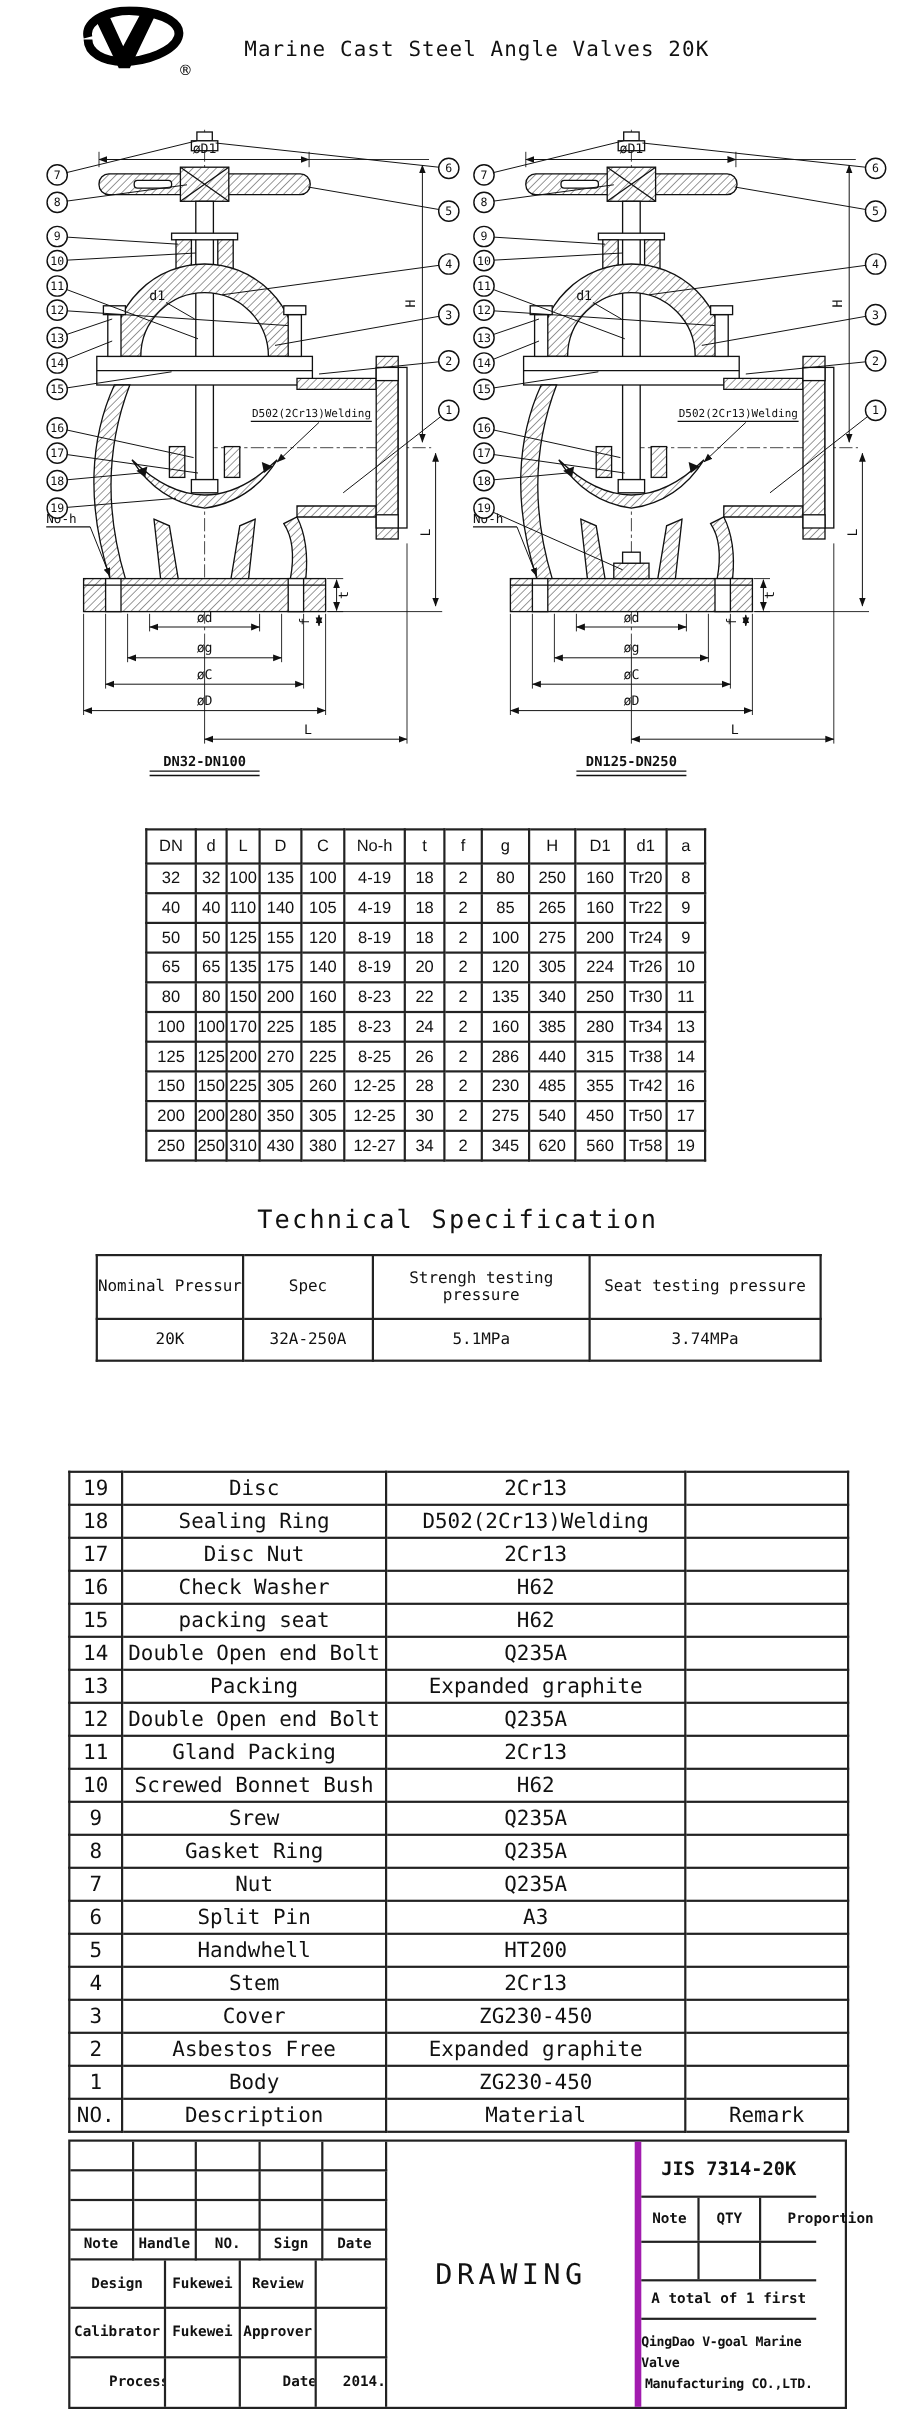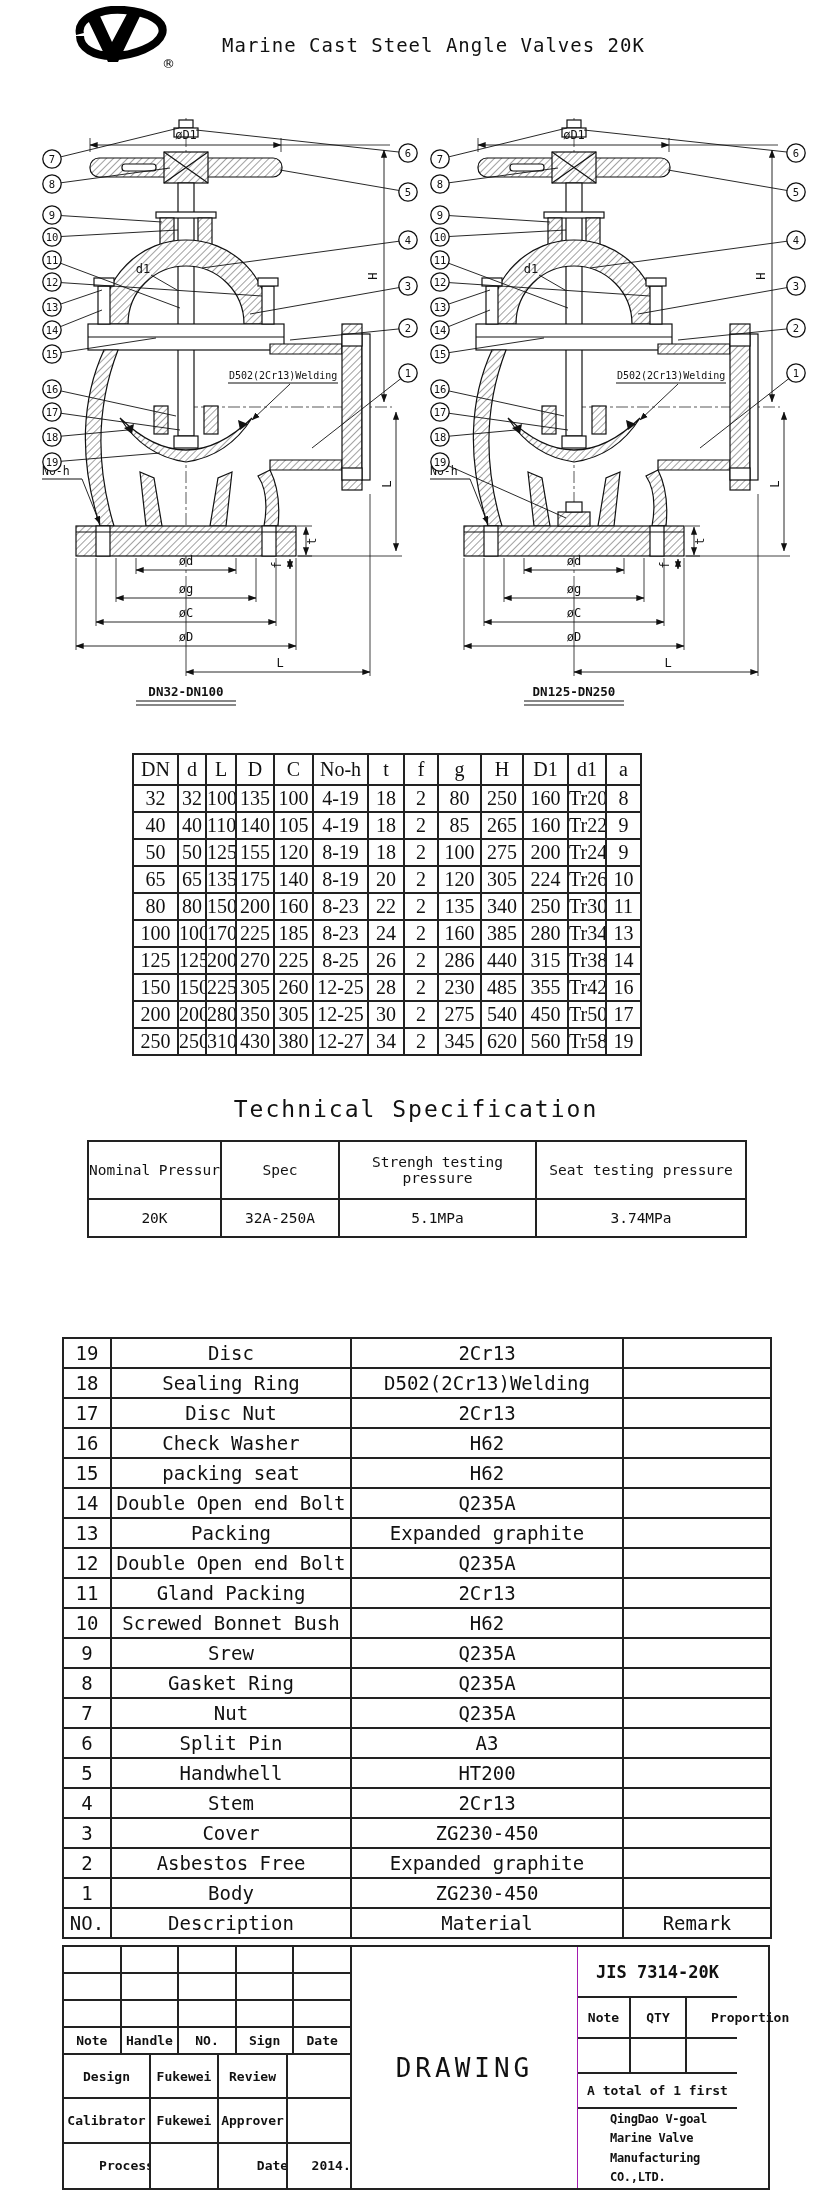--- a/index.html
+++ b/index.html
@@ -20,55 +20,55 @@
   .stxt{font:12px "DejaVu Sans Mono",monospace;fill:#111;text-anchor:middle;}
   .stxt-s{font:10px "DejaVu Sans Mono",monospace;fill:#111;}
   .stxt-l{font:11.5px "DejaVu Sans Mono",monospace;fill:#111;}
   .dn-label{font:bold 12.5px "DejaVu Sans Mono",monospace;fill:#111;text-anchor:middle;}
   .bal-c{fill:#fff;stroke:#111;stroke-width:1.3;}
   .bal-t{font:10.5px "DejaVu Sans Mono",monospace;fill:#111;text-anchor:middle;}
   
   table.grid{border-collapse:collapse;table-layout:fixed;}
   table.grid th,table.grid td{border:2px solid #222;text-align:center;vertical-align:middle;
     padding:0;overflow:hidden;}
-  #dim-table{width:508px;font-family:Liberation Serif, serif;font-size:20px;}
+  #dim-table{width:508px;font-family:Liberation Sans, sans-serif;font-size:15px;}
   #dim-table th{height:29px;font-weight:normal;}
   #dim-table td{height:25px;}
   
   .spec-heading{left:87px;top:1096px;width:658px;text-align:center;font-size:23px;letter-spacing:2px;}
   #spec-table{width:658px;font-size:14.5px;}
   #spec-table th{height:56px;font-weight:normal;}
   #spec-table td{height:36px;}
   .nowrap{white-space:nowrap;}
   
   #parts-table{width:708px;font-size:19px;}
   #parts-table td{height:28px;}
   
   .titleblock{left:62px;top:1945px;width:708px;height:245px;border:2px solid #222;
     box-sizing:border-box;display:flex;}
   .tb-left{width:288px;display:flex;flex-direction:column;}
   .tb-grid-top{display:grid;grid-template-columns:repeat(5,1fr);grid-auto-rows:27px;}
   .tb-grid-bot{display:grid;grid-template-columns:87px 68px 69px auto;grid-auto-rows:44.3px;flex:1;}
   .tb-cell{border-right:2px solid #222;border-bottom:2px solid #222;display:flex;align-items:center;
     justify-content:center;font-size:13px;font-weight:bold;overflow:hidden;}
   .tb-grid-bot .tb-cell:nth-child(n+9){border-bottom:none;padding-left:40px;}
-  .tb-center{width:225px;border-right:1px solid #a21caf;display:flex;align-items:center;
+  .tb-center{width:225px;border-right:6px solid #a21caf;display:flex;align-items:center;
     justify-content:center;font-size:26px;letter-spacing:4px;}
   .tb-right{width:159px;display:flex;flex-direction:column;}
   .tb-jis{height:49px;border-bottom:2px solid #222;display:flex;align-items:center;
     justify-content:center;font-size:17px;font-weight:bold;}
   .tb-qtyrow{height:39px;border-bottom:2px solid #222;display:grid;grid-template-columns:53px 56px auto;}
   .tb-emptyrow{height:33px;border-bottom:2px solid #222;display:grid;grid-template-columns:53px 56px auto;}
   .tb-qcell{border-right:2px solid #222;display:flex;align-items:center;justify-content:center;
     font-size:13px;font-weight:bold;}
   .tb-qcell:last-child{border-right:none;margin-left:24px;}
   .tb-total{height:33px;border-bottom:2px solid #222;display:flex;align-items:center;
     justify-content:center;font-size:13px;font-weight:bold;}
   .tb-company{flex:1;display:flex;flex-direction:column;align-items:center;justify-content:center;
-    font-size:12px;font-weight:bold;line-height:1.6;letter-spacing:-.3px;margin-left:32px;}
+    font-size:12px;font-weight:bold;line-height:1.6;letter-spacing:-.3px;}
 </style>
 </head>
 <body>
 
 <div class="page">
 
   <svg class="abs" style="left:72px;top:6px" width="104" height="66" viewBox="0 0 104 66">
     <path d="M8,28 C4,12 30,2 52,4 C78,6 94,16 90,28 C86,40 62,50 40,50 C22,50 8,42 8,30" fill="none" stroke="#000" stroke-width="8"></path>
     <path d="M14,10 L28,10 L40,36 L56,6 L70,6 L46,56 L36,56 Z" fill="#000"></path>
     <text x="90" y="62" style="font:13px 'DejaVu Sans',sans-serif">®</text>

